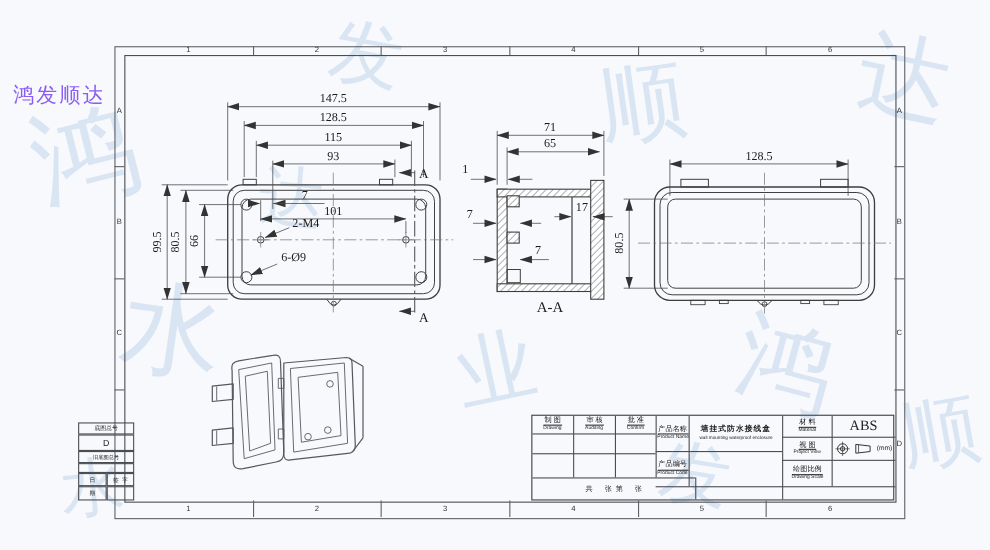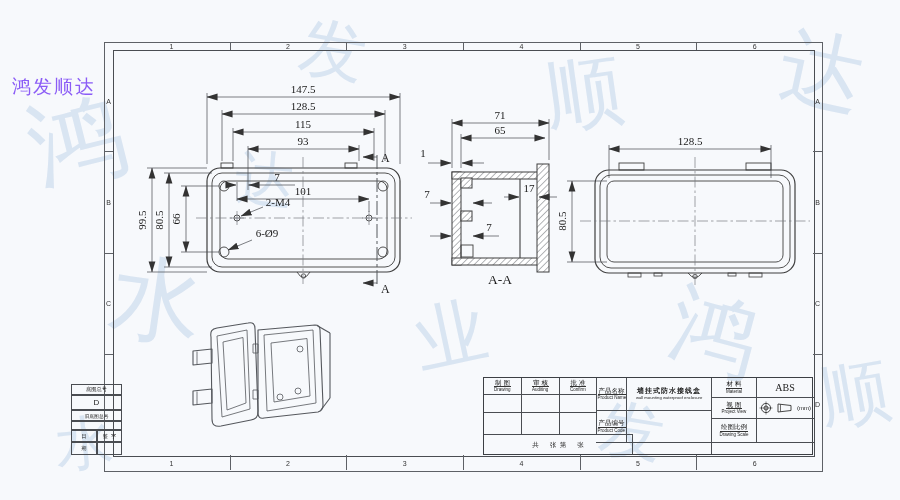--- a/index.html
+++ b/index.html
@@ -18,21 +18,21 @@
     box-shadow:inset 0 0 0 2px #cf1f1f;}
   .logo-text{color:#fff;font-style:italic;font-weight:bold;font-size:34px;letter-spacing:1px;
     font-family:"Liberation Sans",sans-serif;text-shadow:0 0 1px #fff;}
   .company{position:absolute;left:12px;top:74px;font-size:19px;letter-spacing:2px;color:#8b5cf6;}
   
   .tb{position:absolute;left:483px;top:377px;width:330px;height:78px;border:1.2px solid #3c3f44;box-sizing:border-box;font-size:6px;}
   .tb .vl,.tb .hl{position:absolute;background:#4a4d52;}
   .tb .cell{position:absolute;display:flex;flex-direction:column;align-items:center;justify-content:center;text-align:center;line-height:1.15;}
   .tb .cn{font-size:6.5px;color:#111;border-bottom:.5px solid #333;padding:0 1px;white-space:nowrap;}
   .tb .en{font-size:5px;color:#222;transform:scale(.9);white-space:nowrap;}
-  .tb .big{font-size:10px;font-family:"Liberation Serif",serif;}
+  .tb .big{font-size:13px;font-family:"Liberation Serif",serif;}
   .tb .pn-cn{font-size:7px;font-weight:bold;letter-spacing:1px;white-space:nowrap;}
   .tb .pn-en{font-size:4.6px;transform:scale(.92);white-space:nowrap;}
   .tb .sheet{font-size:6.5px;white-space:pre;}
   .tb .unit{font-size:6px;margin-left:2px;}
   
   .cb{position:absolute;left:71px;top:384px;width:51px;height:71px;font-size:5.3px;box-sizing:border-box;}
   .cb .c{position:absolute;border:.8px solid #4a4d52;display:flex;align-items:center;justify-content:center;
     box-sizing:border-box;text-align:center;white-space:nowrap;background:transparent;}
   svg text{user-select:none;}
 </style>

